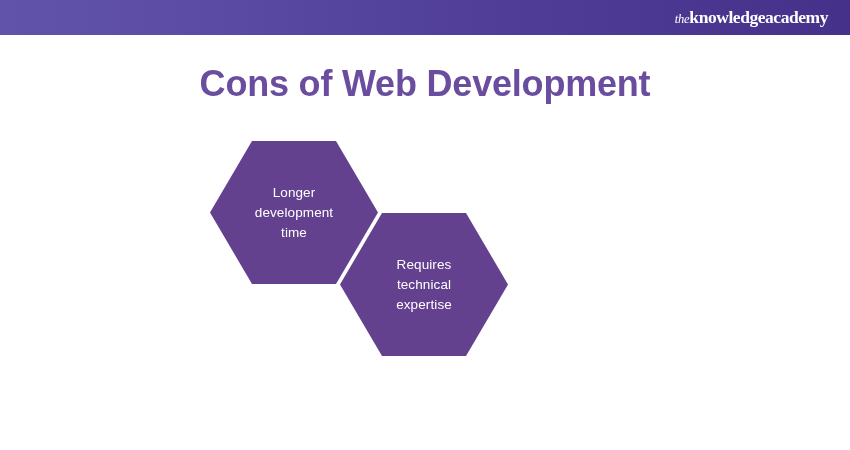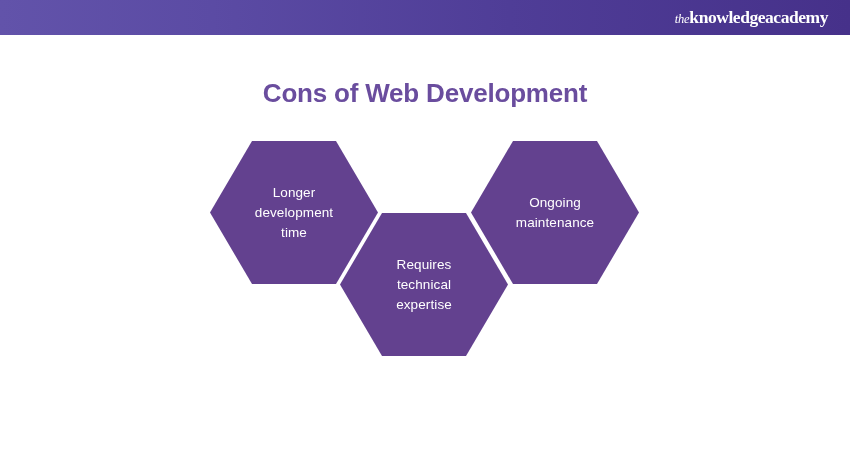--- a/index.html
+++ b/index.html
@@ -52,26 +52,26 @@
   #brand-logo .brand-academy {
     font-weight: 700;
     font-size: 17.5px;
     letter-spacing: -0.45px;
   }
 
   
   #page-title {
     position: absolute;
     left: 0;
-    top: 78px;
+    top: 63px;
     width: 850px;
     text-align: center;
     font-family: "Liberation Sans", sans-serif;
     font-weight: 700;
-    font-size: 26px;
+    font-size: 36px;
     letter-spacing: -0.2px;
     color: #6a4d9e;
   }
 
   
   #hex-diagram {
     position: absolute;
     left: 0;
     top: 0;
     width: 850px;
@@ -130,21 +130,17 @@
 development
 time</span>
     </div>
 
     <div class="hex-cell" id="hex-3">
       <span class="hex-label">Requires
 technical
 expertise</span>
     </div>
 
-    <div class="hex-cell" id="hex-4">
-      <span class="hex-label">Ongoing
-maintenance</span>
-    </div>
 
 
   </div>
 
 </div>
 
 </body></html>

